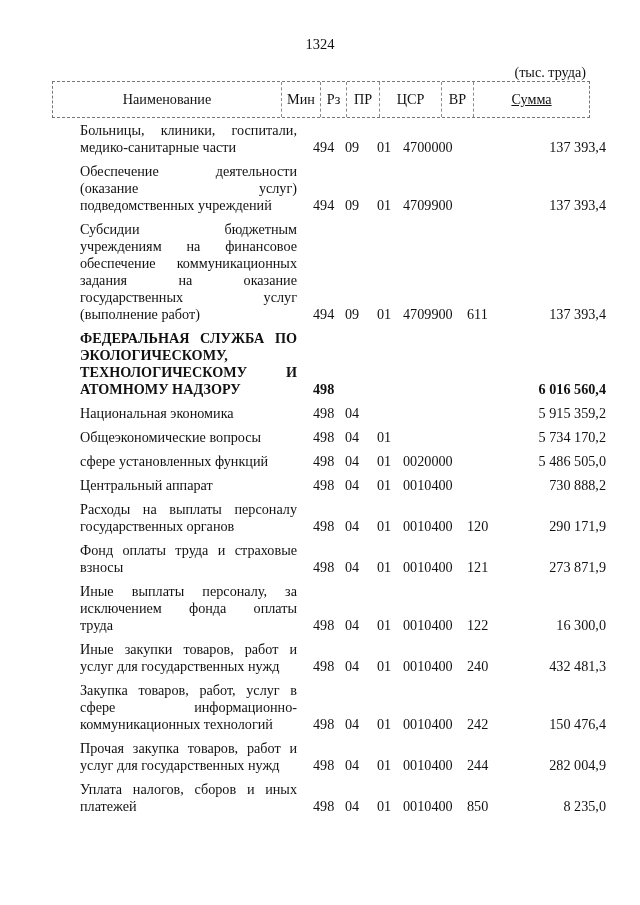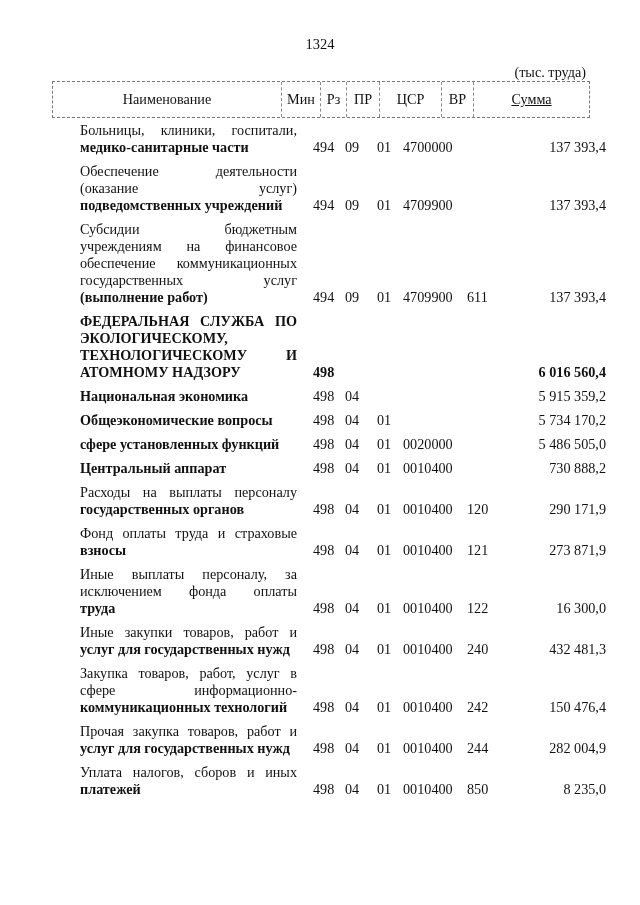--- a/index.html
+++ b/index.html
@@ -22,21 +22,21 @@
   .h-name { width: 228px; text-align: right; } .h-min { width: 39px; } .h-rz { width: 26px; }
   .h-pr { width: 33px; } .h-csr { width: 62px; } .h-vr { width: 32px; } .h-sum { flex: 1; text-decoration: underline; }
 
   .rows { position: absolute; top: 122px; left: 0; width: 640px; padding-left: 22px; }
   .row { position: relative; margin-bottom: 7px; }
   .row .name {
     margin-left: 58px; width: 217px; line-height: 17px;
     text-align: justify; text-align-last: left;
   }
   .row .name .ln { display: block; text-align: justify; text-align-last: justify; white-space: nowrap; }
-  .row .name .ln.last { text-align-last: left; font-weight: bold; }
+  .row .name .ln.last { text-align-last: left; }
   .row.bold { font-weight: bold; }
   .cell { position: absolute; bottom: 0; line-height: 17px; white-space: nowrap; }
   .c-min { left: 291px; margin-top: 37px; } .c-rz { left: 323px; } .c-pr { left: 355px; }
   .c-csr { left: 381px; } .c-vr { left: 445px; }
   .c-sum { right: 56px; text-align: right; }
 </style>
 </head>
 <body>
 
 <div class="page-number">1324</div>
@@ -76,20 +76,21 @@
       <span class="cell c-pr">01</span>
       <span class="cell c-csr">4709900</span>
       <span class="cell c-vr"></span>
       <span class="cell c-sum">137 393,4</span>
     </div>
     <div class="row">
       <div class="name">
         <span class="ln">Субсидии бюджетным</span>
         <span class="ln">учреждениям на финансовое</span>
         <span class="ln">обеспечение коммуникационных</span>
+        <span class="ln">задания на оказание</span>
         <span class="ln">государственных услуг</span>
         <span class="ln last">(выполнение работ)</span>
       </div>
       <span class="cell c-min">494</span>
       <span class="cell c-rz">09</span>
       <span class="cell c-pr">01</span>
       <span class="cell c-csr">4709900</span>
       <span class="cell c-vr">611</span>
       <span class="cell c-sum">137 393,4</span>
     </div>

